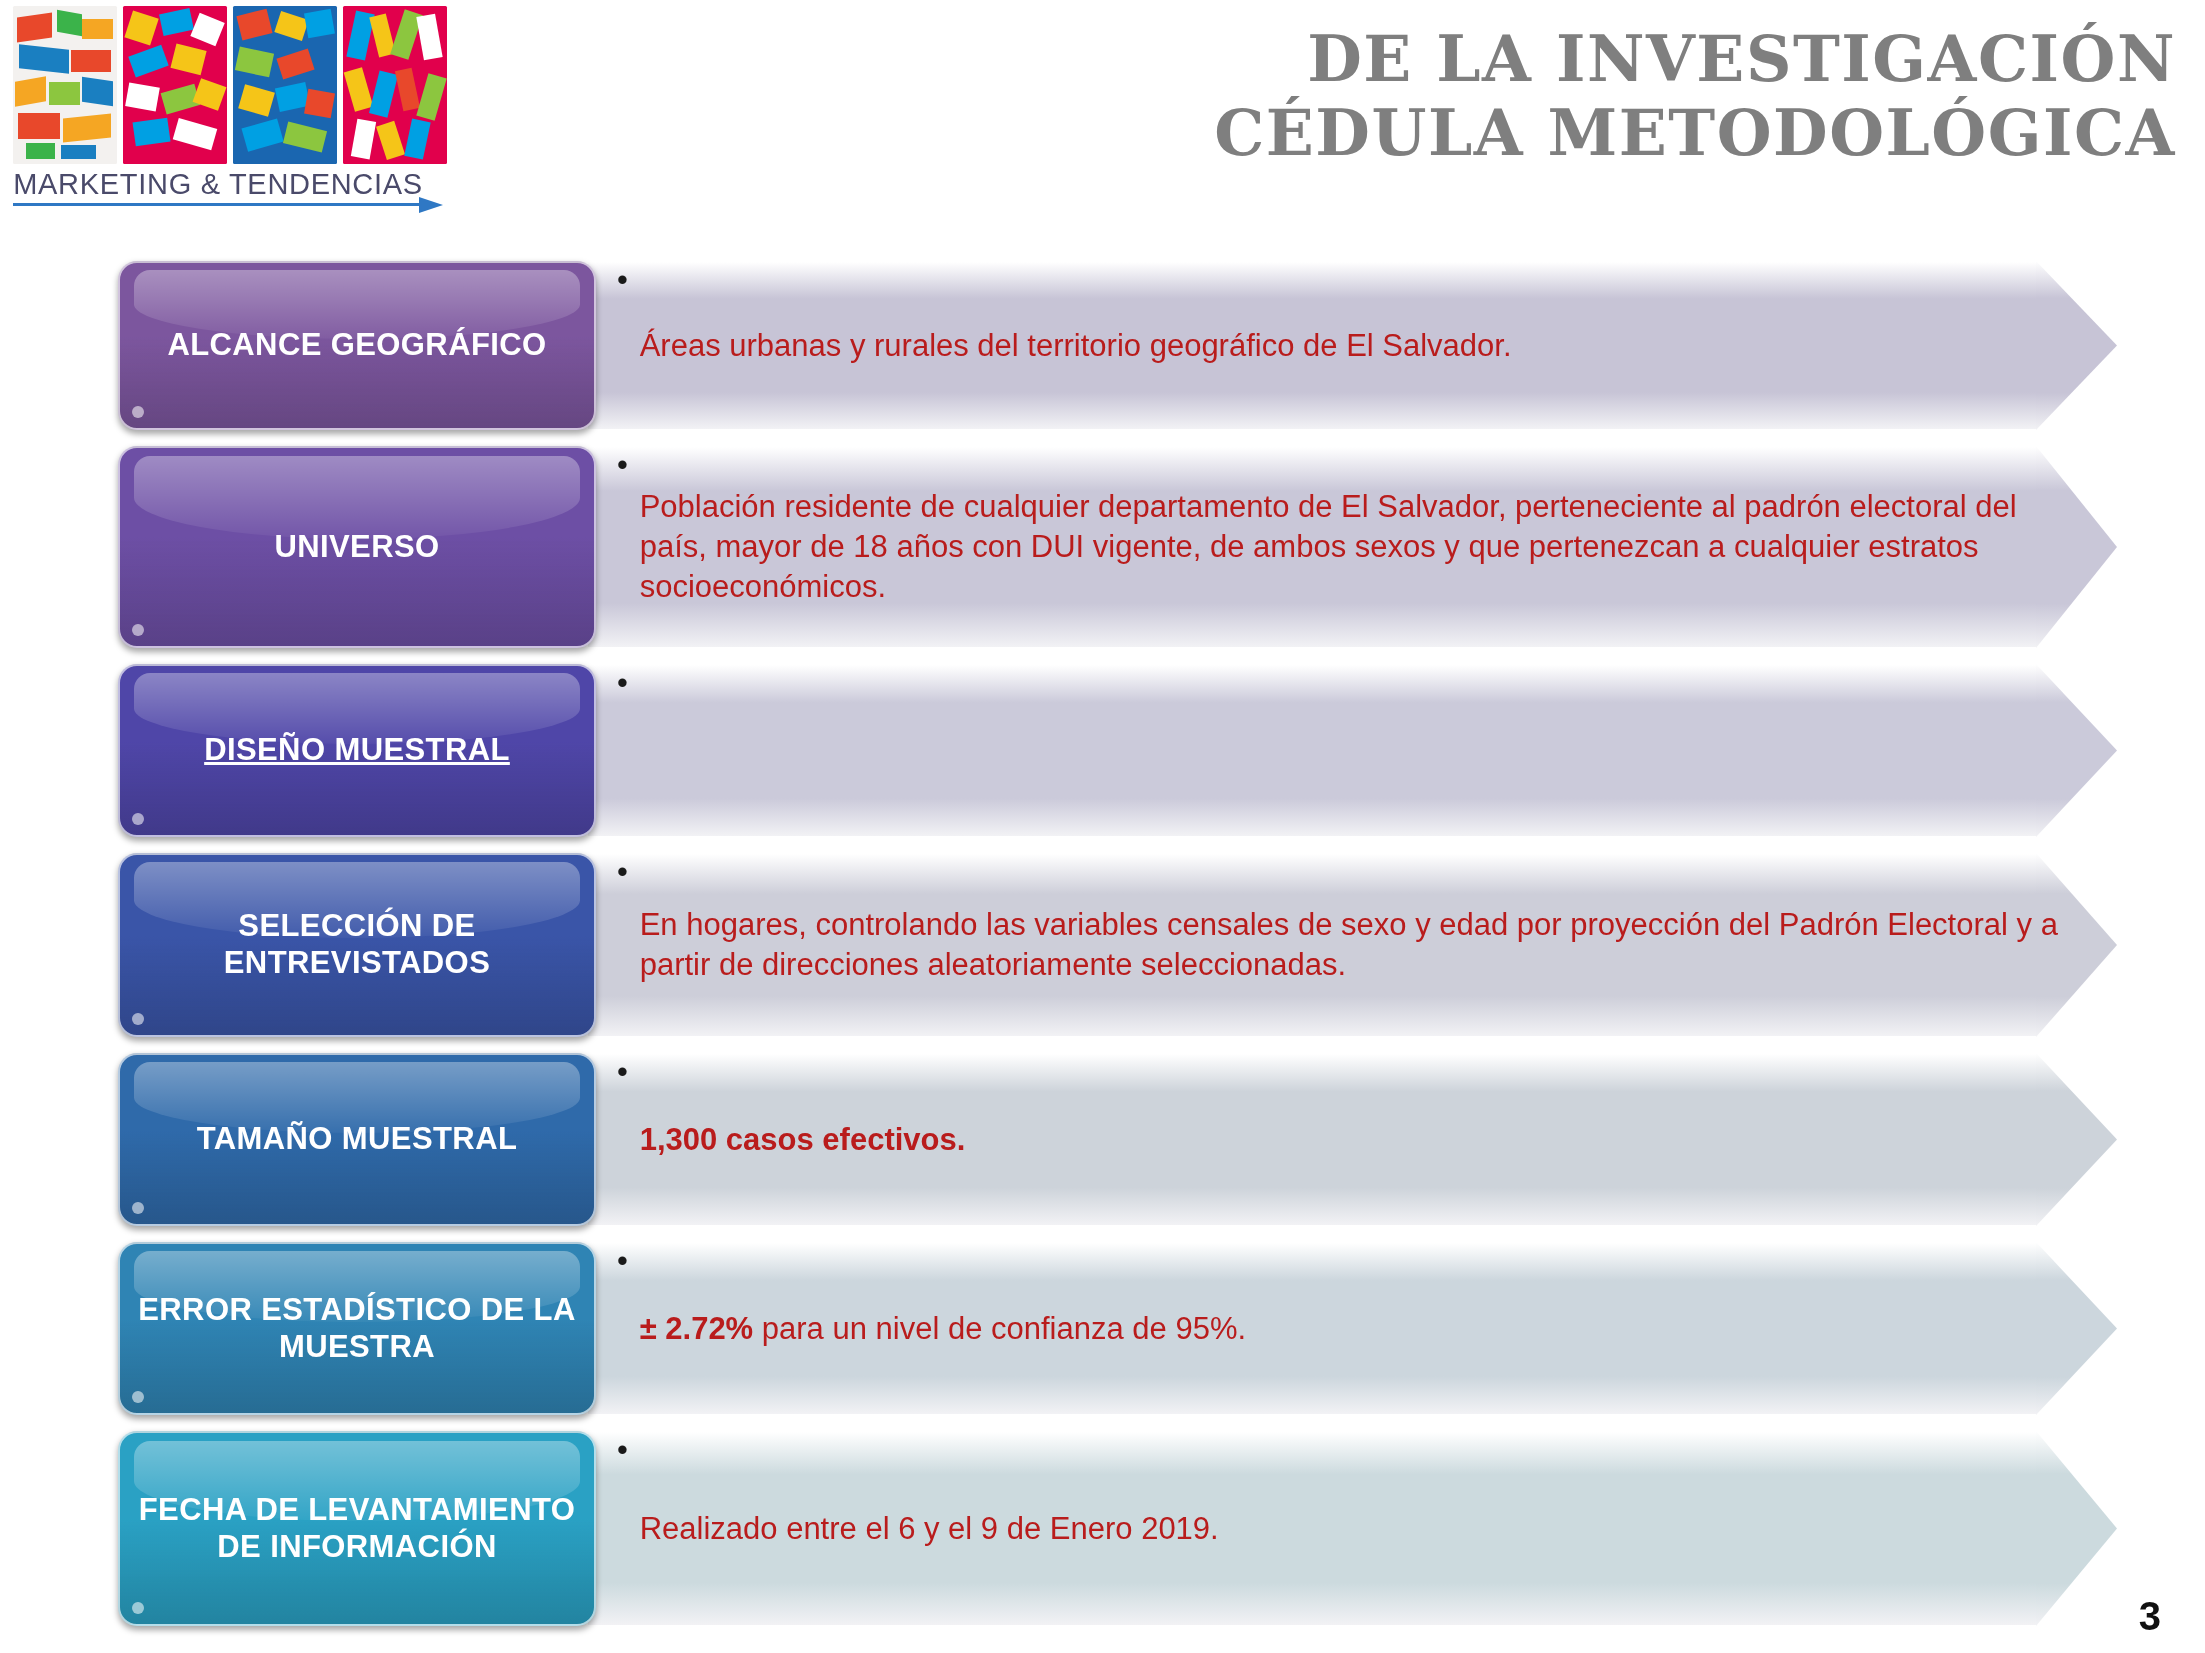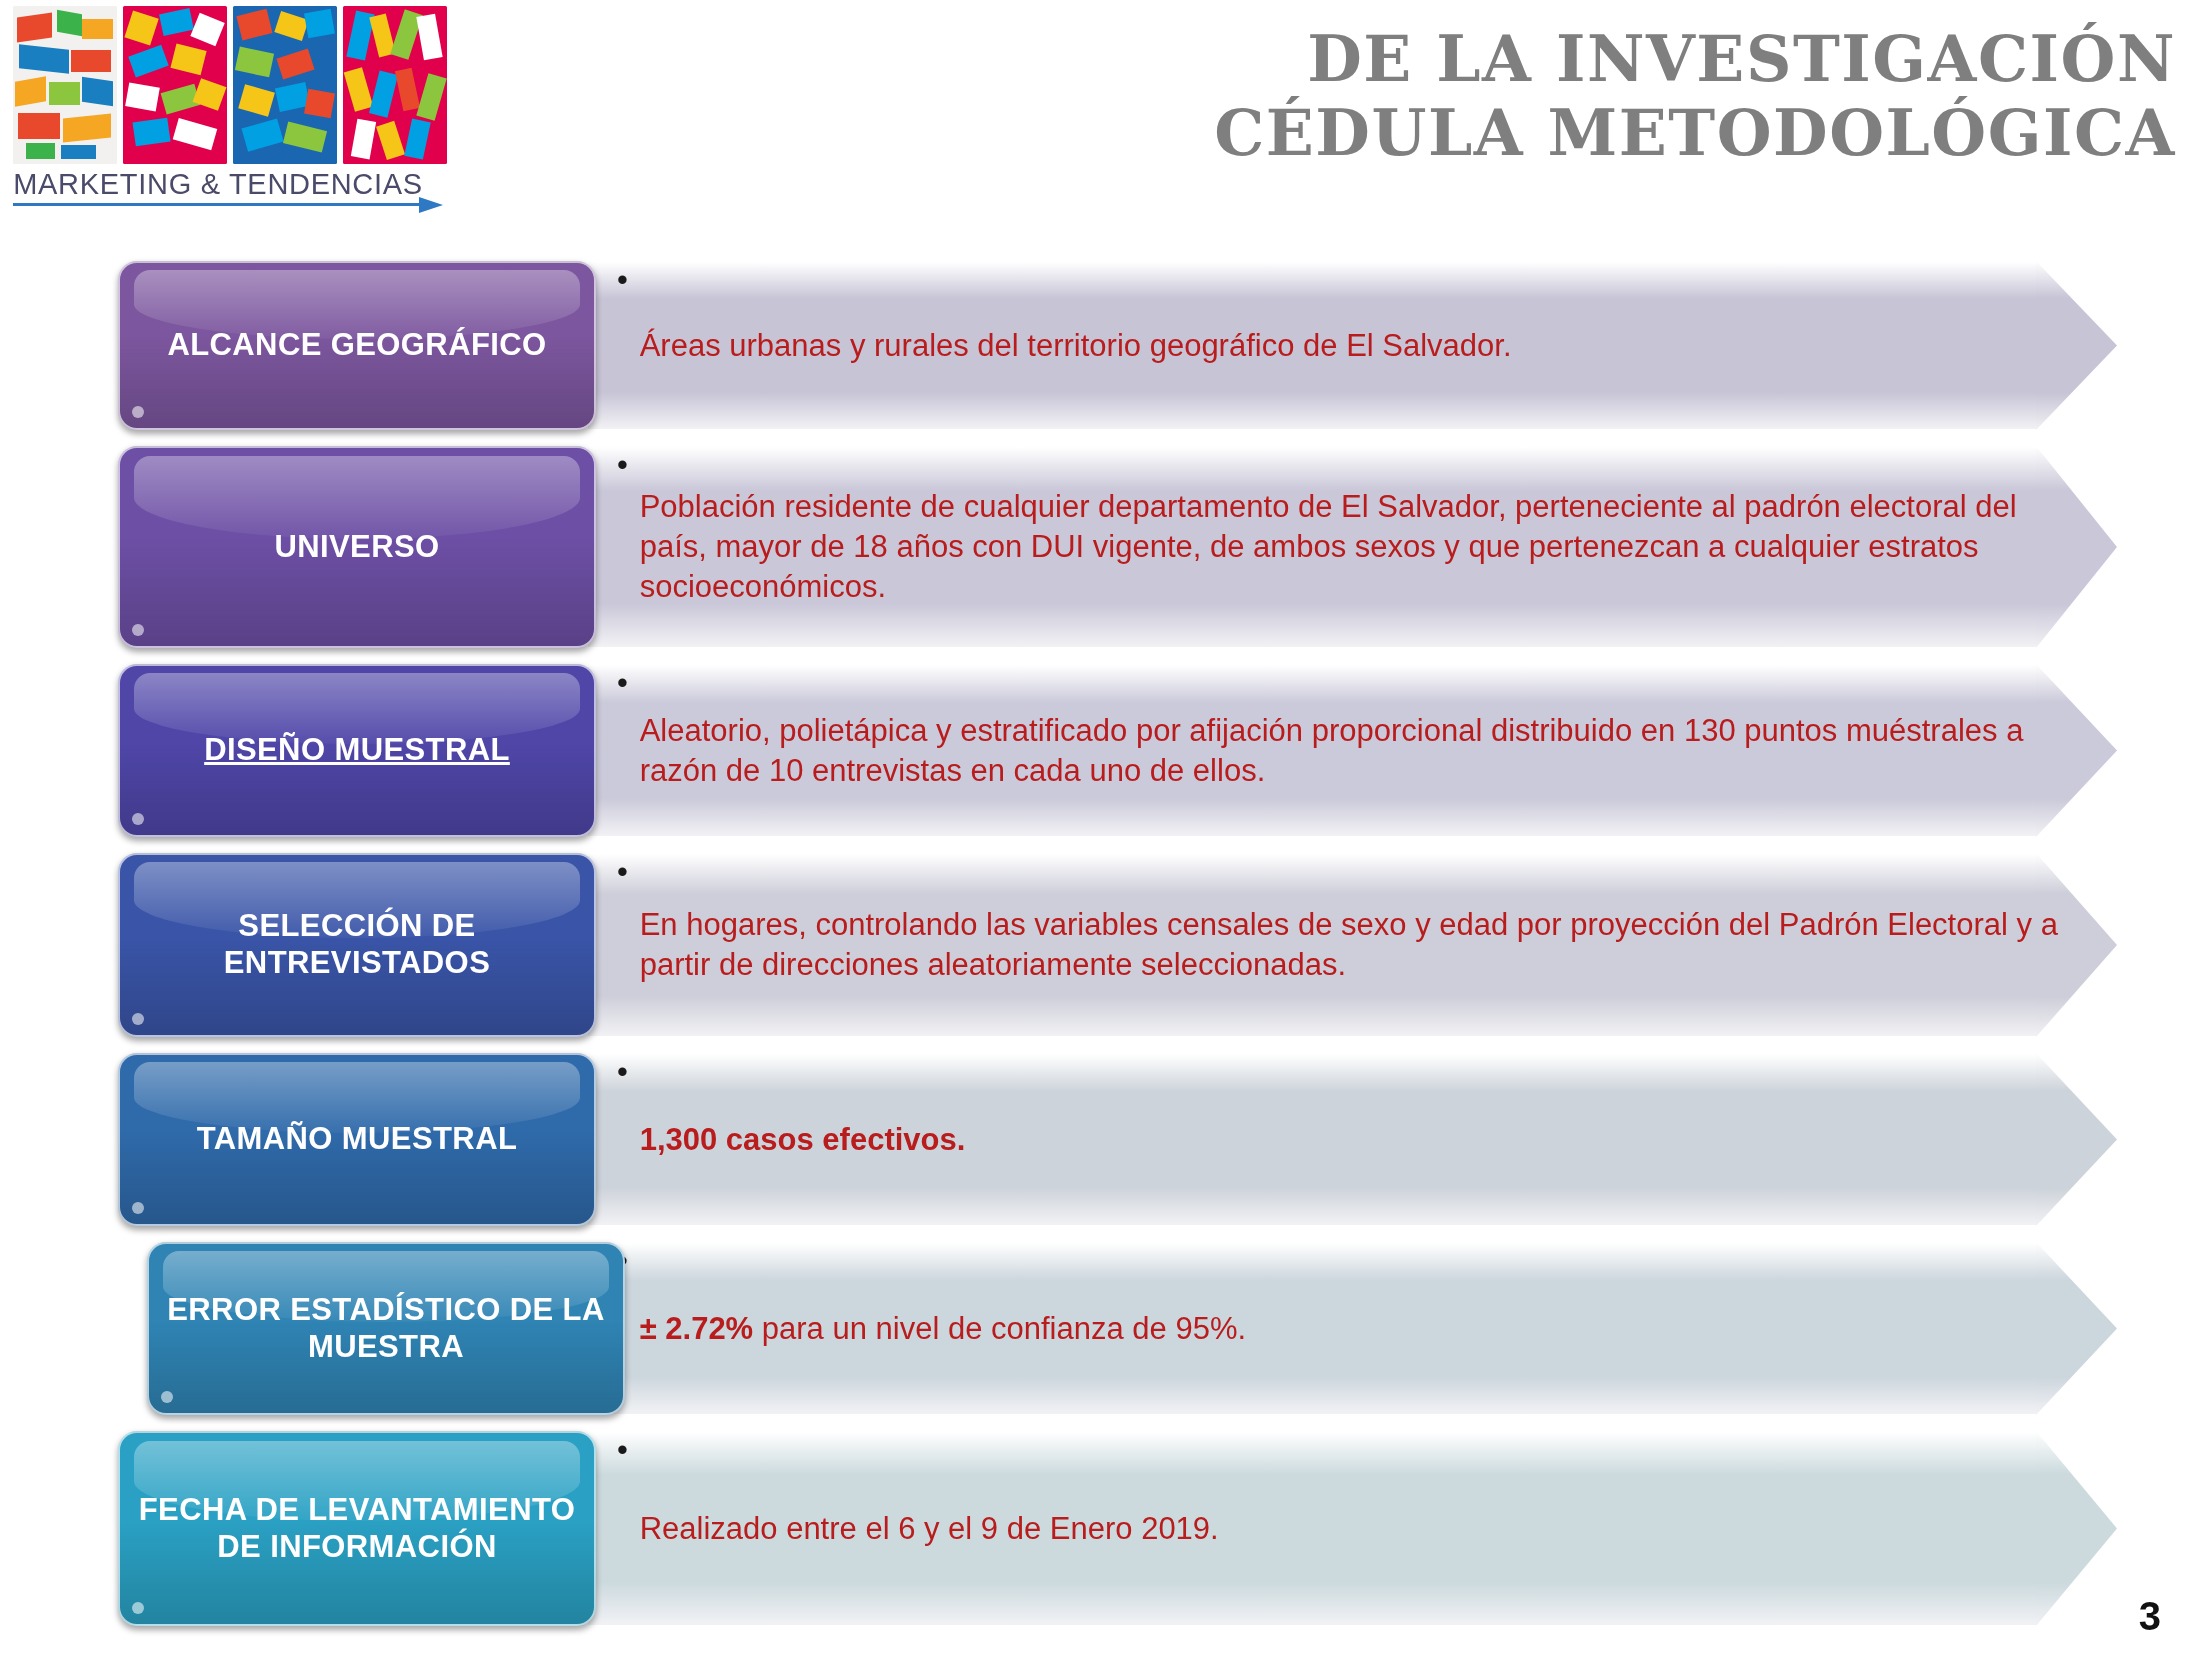--- a/index.html
+++ b/index.html
@@ -323,21 +323,20 @@
         <div class="body" style="background: linear-gradient(rgb(255, 255, 255) 0%, rgb(203, 202, 218) 22%, rgb(203, 202, 218) 78%, rgb(242, 242, 245) 100%);"></div>
         <div class="tip" style="width: 81px; background: linear-gradient(rgb(255, 255, 255) 0%, rgb(203, 202, 218) 22%, rgb(203, 202, 218) 78%, rgb(242, 242, 245) 100%); clip-path: polygon(0px 0px, 0px 100%, 100% 50%);"></div>
       </div>
       <div class="label-box" style="background: linear-gradient(rgb(79, 70, 168) 0%, rgb(79, 70, 168) 45%, rgba(0, 0, 0, 0.18) 100%), rgb(79, 70, 168); border: 2.2px solid rgba(255, 255, 255, 0.65); text-decoration: underline;">
         <div class="sheen"></div>
         <div class="dot"></div>
         <span class="txt">DISEÑO MUESTRAL</span>
       </div>
       <div class="row-text">
         <span class="bullet">•</span>
-        <div class="content"><span>Aleatorio, polietápica y estratificado por afijación proporcional distribuido en 130 puntos muéstrales a razón de 10 entrevistas en cada uno de ellos.</span></div>
       </div>
     </div>
     <div class="row" style="height: 184px;">
       <div class="arrow" style="height: 184px;">
         <div class="body" style="background: linear-gradient(rgb(255, 255, 255) 0%, rgb(205, 206, 217) 22%, rgb(205, 206, 217) 78%, rgb(242, 242, 245) 100%);"></div>
         <div class="tip" style="width: 81px; background: linear-gradient(rgb(255, 255, 255) 0%, rgb(205, 206, 217) 22%, rgb(205, 206, 217) 78%, rgb(242, 242, 245) 100%); clip-path: polygon(0px 0px, 0px 100%, 100% 50%);"></div>
       </div>
       <div class="label-box" style="background: linear-gradient(rgb(58, 85, 168) 0%, rgb(58, 85, 168) 45%, rgba(0, 0, 0, 0.18) 100%), rgb(58, 85, 168); border: 2.2px solid rgba(255, 255, 255, 0.65);">
         <div class="sheen"></div>
         <div class="dot"></div>
@@ -361,21 +360,21 @@
       <div class="row-text">
         <span class="bullet">•</span>
         <div class="content"><b>1,300 casos efectivos.</b></div>
       </div>
     </div>
     <div class="row" style="height: 173px;">
       <div class="arrow" style="height: 173px;">
         <div class="body" style="background: linear-gradient(rgb(255, 255, 255) 0%, rgb(204, 214, 221) 22%, rgb(204, 214, 221) 78%, rgb(242, 242, 245) 100%);"></div>
         <div class="tip" style="width: 81px; background: linear-gradient(rgb(255, 255, 255) 0%, rgb(204, 214, 221) 22%, rgb(204, 214, 221) 78%, rgb(242, 242, 245) 100%); clip-path: polygon(0px 0px, 0px 100%, 100% 50%);"></div>
       </div>
-      <div class="label-box" style="background: linear-gradient(rgb(47, 132, 180) 0%, rgb(47, 132, 180) 45%, rgba(0, 0, 0, 0.18) 100%), rgb(47, 132, 180); border: 2.2px solid rgba(255, 255, 255, 0.65); margin-left: 29px;">
+      <div class="label-box" style="background: linear-gradient(rgb(47, 132, 180) 0%, rgb(47, 132, 180) 45%, rgba(0, 0, 0, 0.18) 100%), rgb(47, 132, 180); border: 2.2px solid rgba(255, 255, 255, 0.65);">
         <div class="sheen"></div>
         <div class="dot"></div>
         <span class="txt">ERROR ESTADÍSTICO DE LA MUESTRA</span>
       </div>
       <div class="row-text">
         <span class="bullet">•</span>
         <div class="content"><b>± 2.72%</b><span> para un nivel de confianza de 95%.</span></div>
       </div>
     </div>
     <div class="row" style="height: 195px;">

